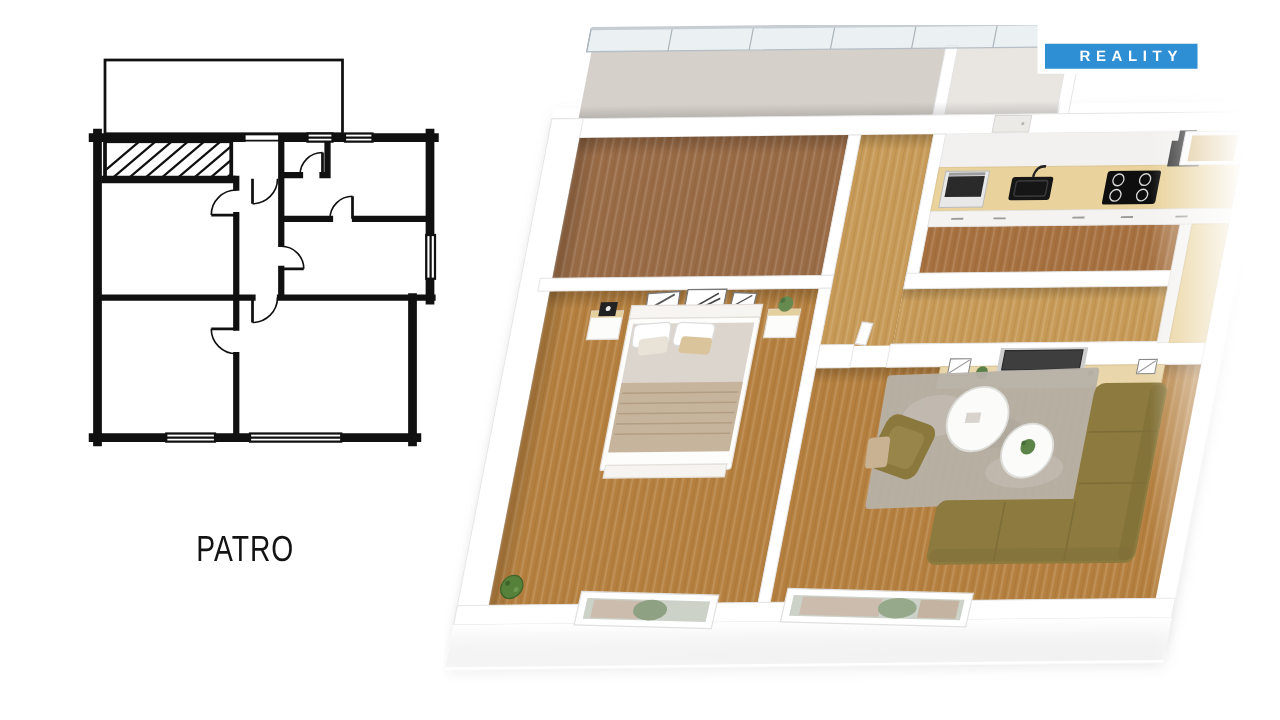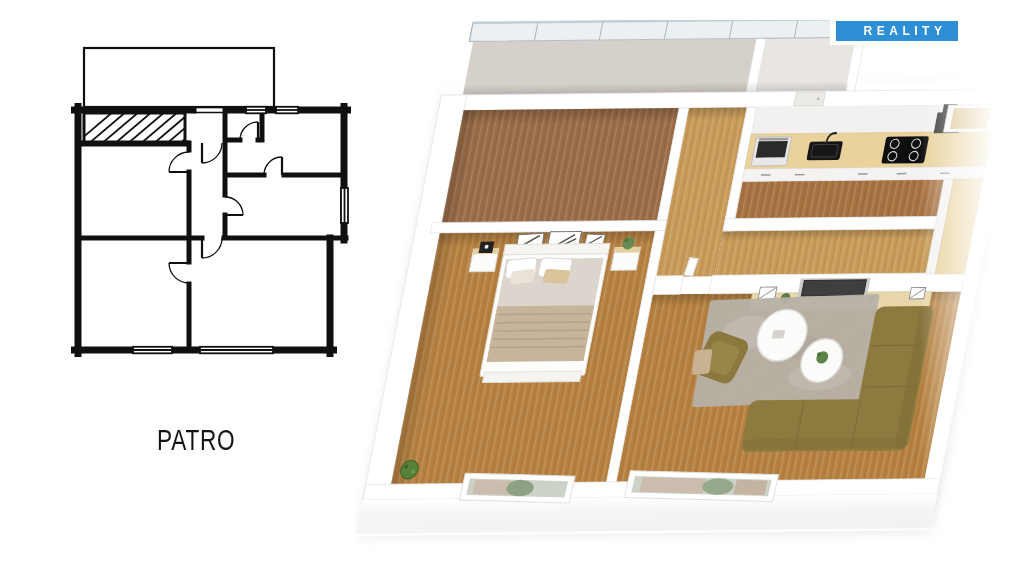--- a/index.html
+++ b/index.html
@@ -16,21 +16,21 @@
   .logo{position:absolute;top:14px;right:60px;width:122px;background:#fff;
         padding:6px 6px 4px 6px;text-align:center;z-index:5;}
   .logo-mark{display:inline-block;background:var(--c-logo_red);
              font-weight:bold;font-size:35px;line-height:0.98;padding:3px 7px 1px 7px;
              letter-spacing:-1px;}
   .logo-mark .m{color:var(--c-logo_red);
       text-shadow:-2px 0 #fff,2px 0 #fff,0 -2px #fff,0 2px #fff,
                   -1px -1px #fff,1px 1px #fff,-1px 1px #fff,1px -1px #fff;}
   .logo-mark .amp{color:#fff;font-size:40px;vertical-align:-2px;margin:0 -2px;}
   .logo-bar{background:var(--c-logo_blue);color:#fff;font-size:12px;font-weight:bold;
-            letter-spacing:4.5px;padding:3px 0 3px 16px;margin-top:1px;}
+            letter-spacing:4.5px;padding:3px 0 3px 16px;margin-top:15px;}
 </style>
 </head>
 <body>
 
 <div id="stage">
 
   <svg id="plan2d" width="310" height="350" viewBox="55 25 310 350">
 
     <rect x="84" y="48" width="190" height="59" fill="#fff" style="stroke:var(--c-plan_ink)" stroke-width="2.2"></rect>
 

